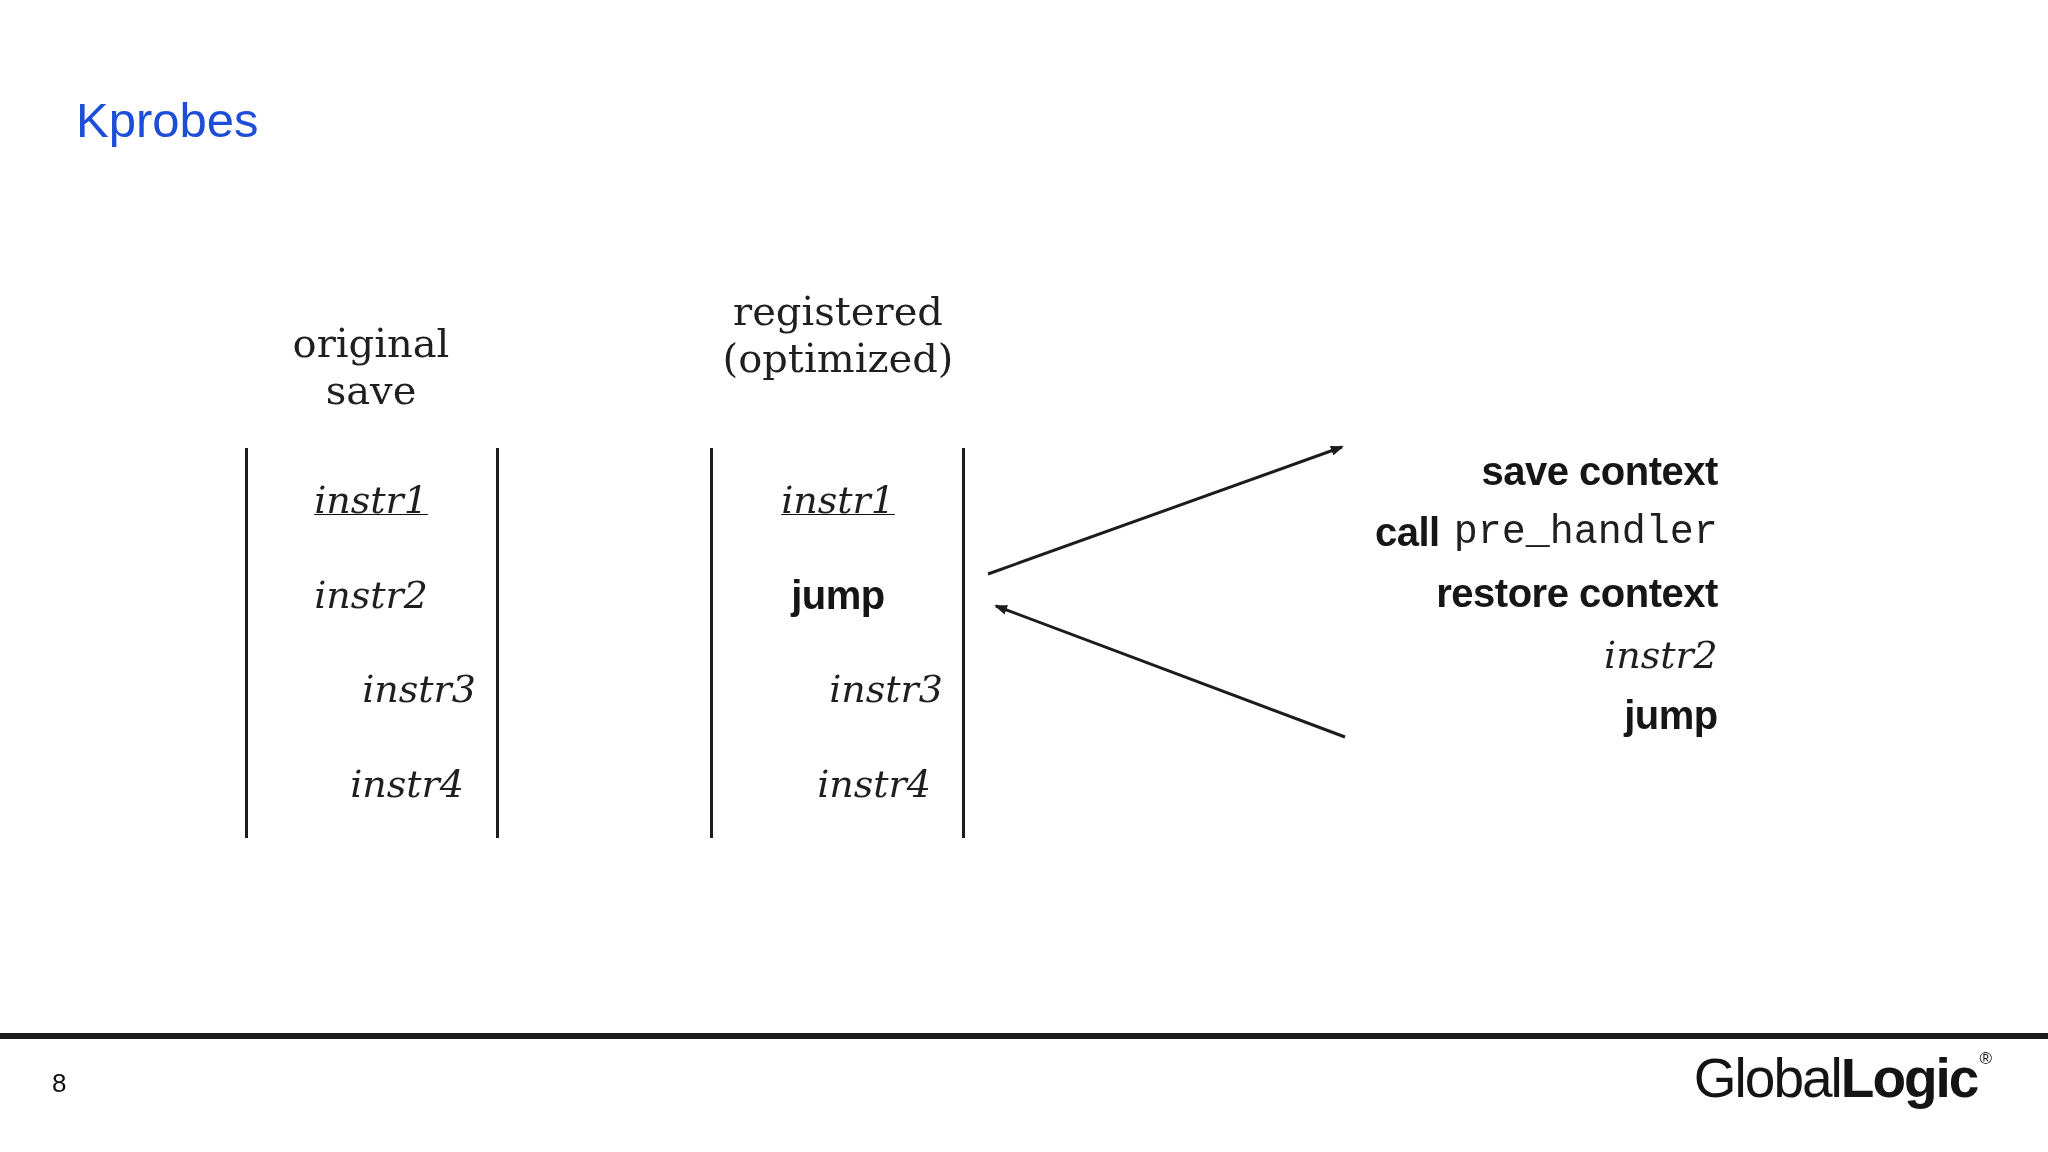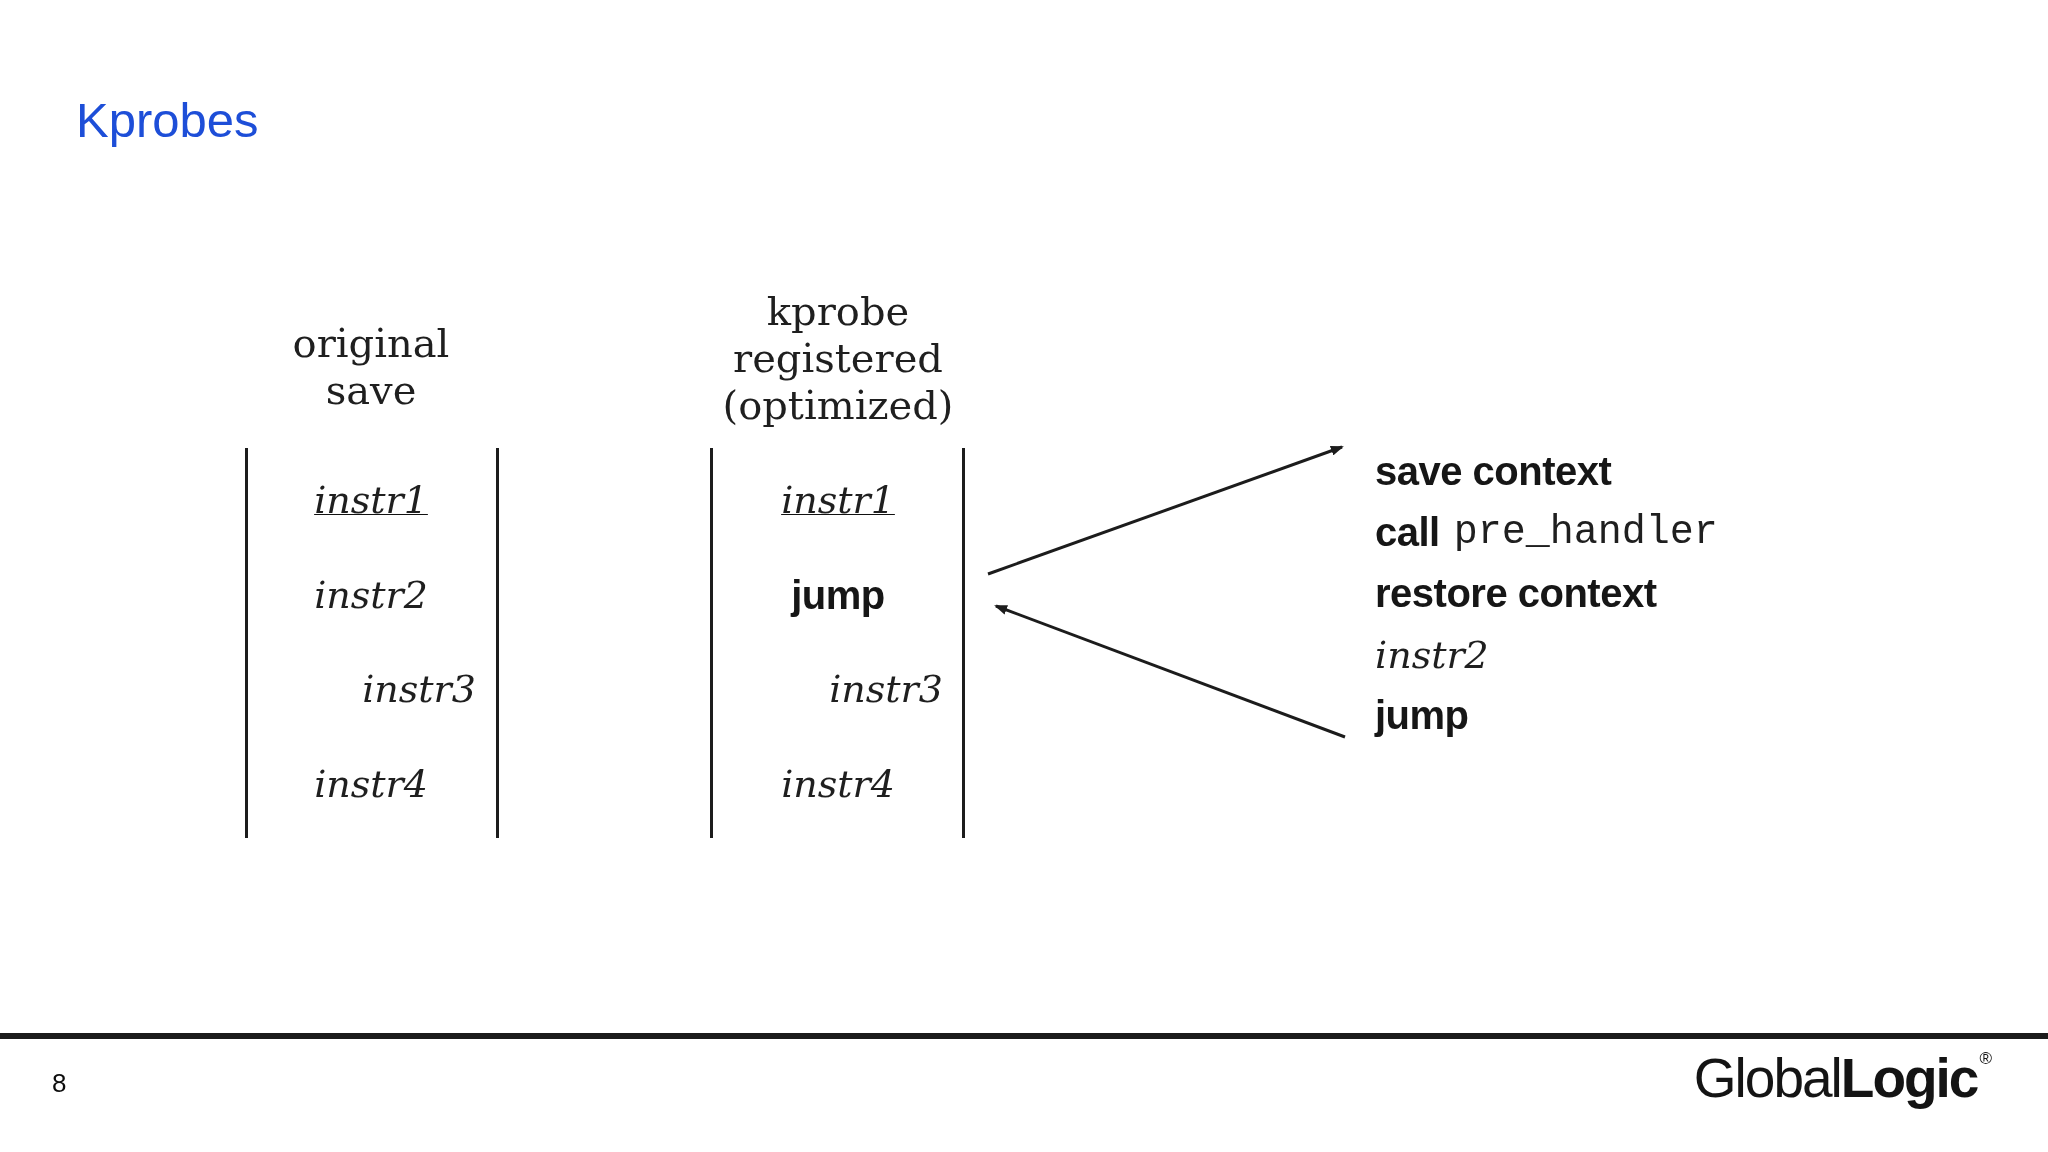--- a/index.html
+++ b/index.html
@@ -38,41 +38,41 @@
 
   .instr-row {
     position: absolute; transform: translateX(-50%);
     white-space: nowrap; text-align: center;
   }
   .col1 { left: 371px; }
   .col2 { left: 838px; }
   .row-y1 { top: 478px; text-decoration: underline; }
   .row-y2 { top: 573px; }
   .row-y3 { top: 667px; margin-left: 48px; }
-  .row-y4 { top: 762px; }
+  .row-y4 { top: 762px; margin-left: 36px; }
 
   .t-italic {
     font-family: "DejaVu Serif", "Liberation Serif", serif;
     font-style: italic; font-size: 38px; color: #1f1f1f;
   }
   .t-bold {
     font-family: "Liberation Sans", sans-serif;
     font-weight: 700; font-size: 40px; color: #161616;
     letter-spacing: -0.5px;
   }
   .t-mono {
     font-family: "Liberation Mono", "DejaVu Sans Mono", monospace;
     font-weight: 400; font-size: 40px; color: #1f1f1f;
   }
 
   .handler-block {
     position: absolute; left: 1375px; top: 441px;
   }
   .handler-line {
-    height: 61px; display: flex; align-items: center; white-space: nowrap;
+    height: 61px; display: flex; align-items: center; white-space: nowrap; justify-content: flex-end;
   }
   .handler-line .t-mono { margin-left: 14px; }
 
   .arrows-svg {
     position: absolute; left: 0; top: 0; width: 2048px; height: 1152px;
     pointer-events: none;
   }
   .arrow { stroke: #1c1c1c; stroke-width: 3; }
 
   
@@ -110,21 +110,20 @@
       <div>save</div>
     </div>
     <div class="vbar vbar-1a"></div>
     <div class="vbar vbar-1b"></div>
     <div class="instr-row col1 row-y1"><span class="t-italic">instr1</span></div>
     <div class="instr-row col1 row-y2"><span class="t-italic">instr2</span></div>
     <div class="instr-row col1 row-y3"><span class="t-italic">instr3</span></div>
     <div class="instr-row col1 row-y4"><span class="t-italic">instr4</span></div>
 
     <div class="col-header col-header-2">
-      <div>kprobe</div>
       <div>registered</div>
       <div>(optimized)</div>
     </div>
     <div class="vbar vbar-2a"></div>
     <div class="vbar vbar-2b"></div>
     <div class="instr-row col2 row-y1"><span class="t-italic">instr1</span></div>
     <div class="instr-row col2 row-y2"><span class="t-bold">jump</span></div>
     <div class="instr-row col2 row-y3"><span class="t-italic">instr3</span></div>
     <div class="instr-row col2 row-y4"><span class="t-italic">instr4</span></div>
 

